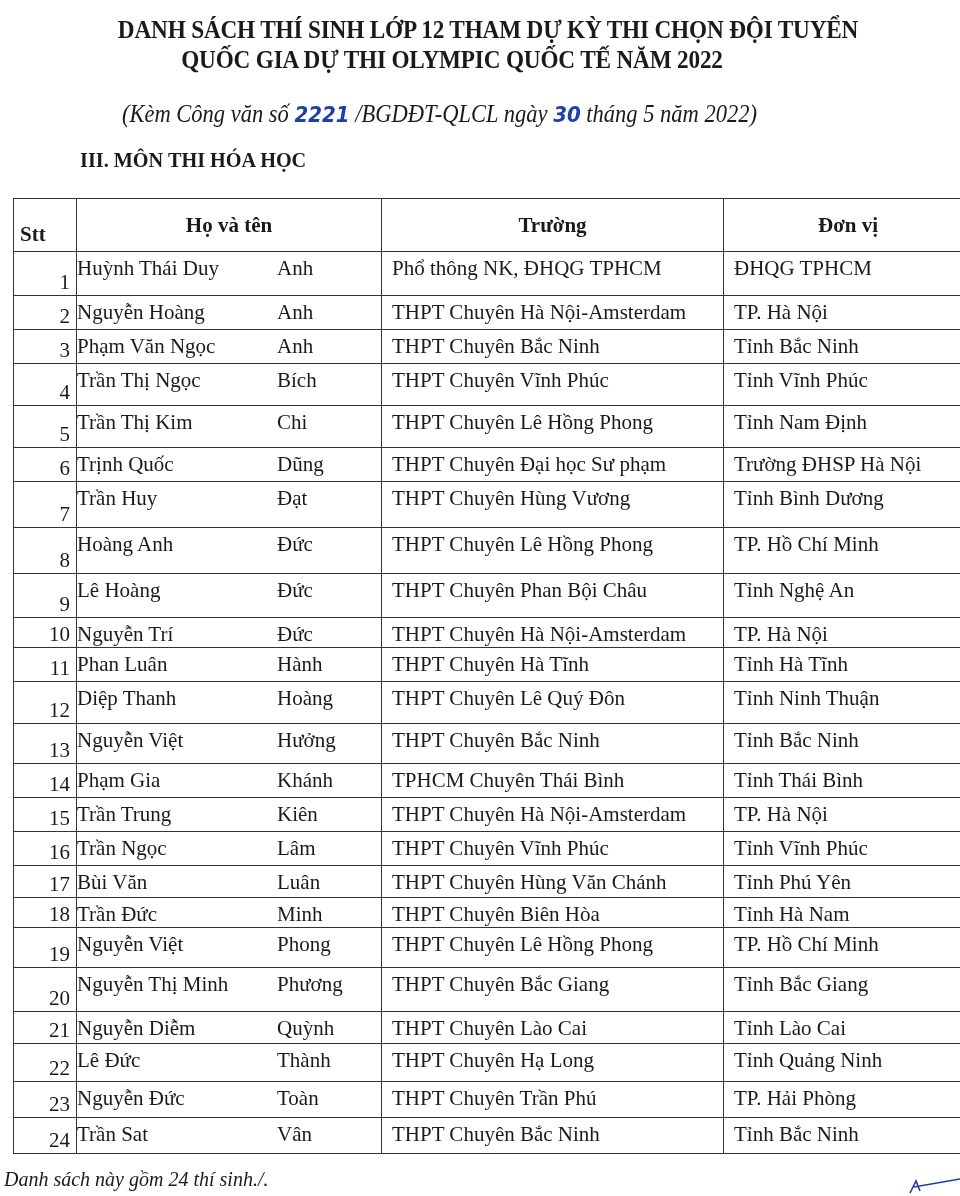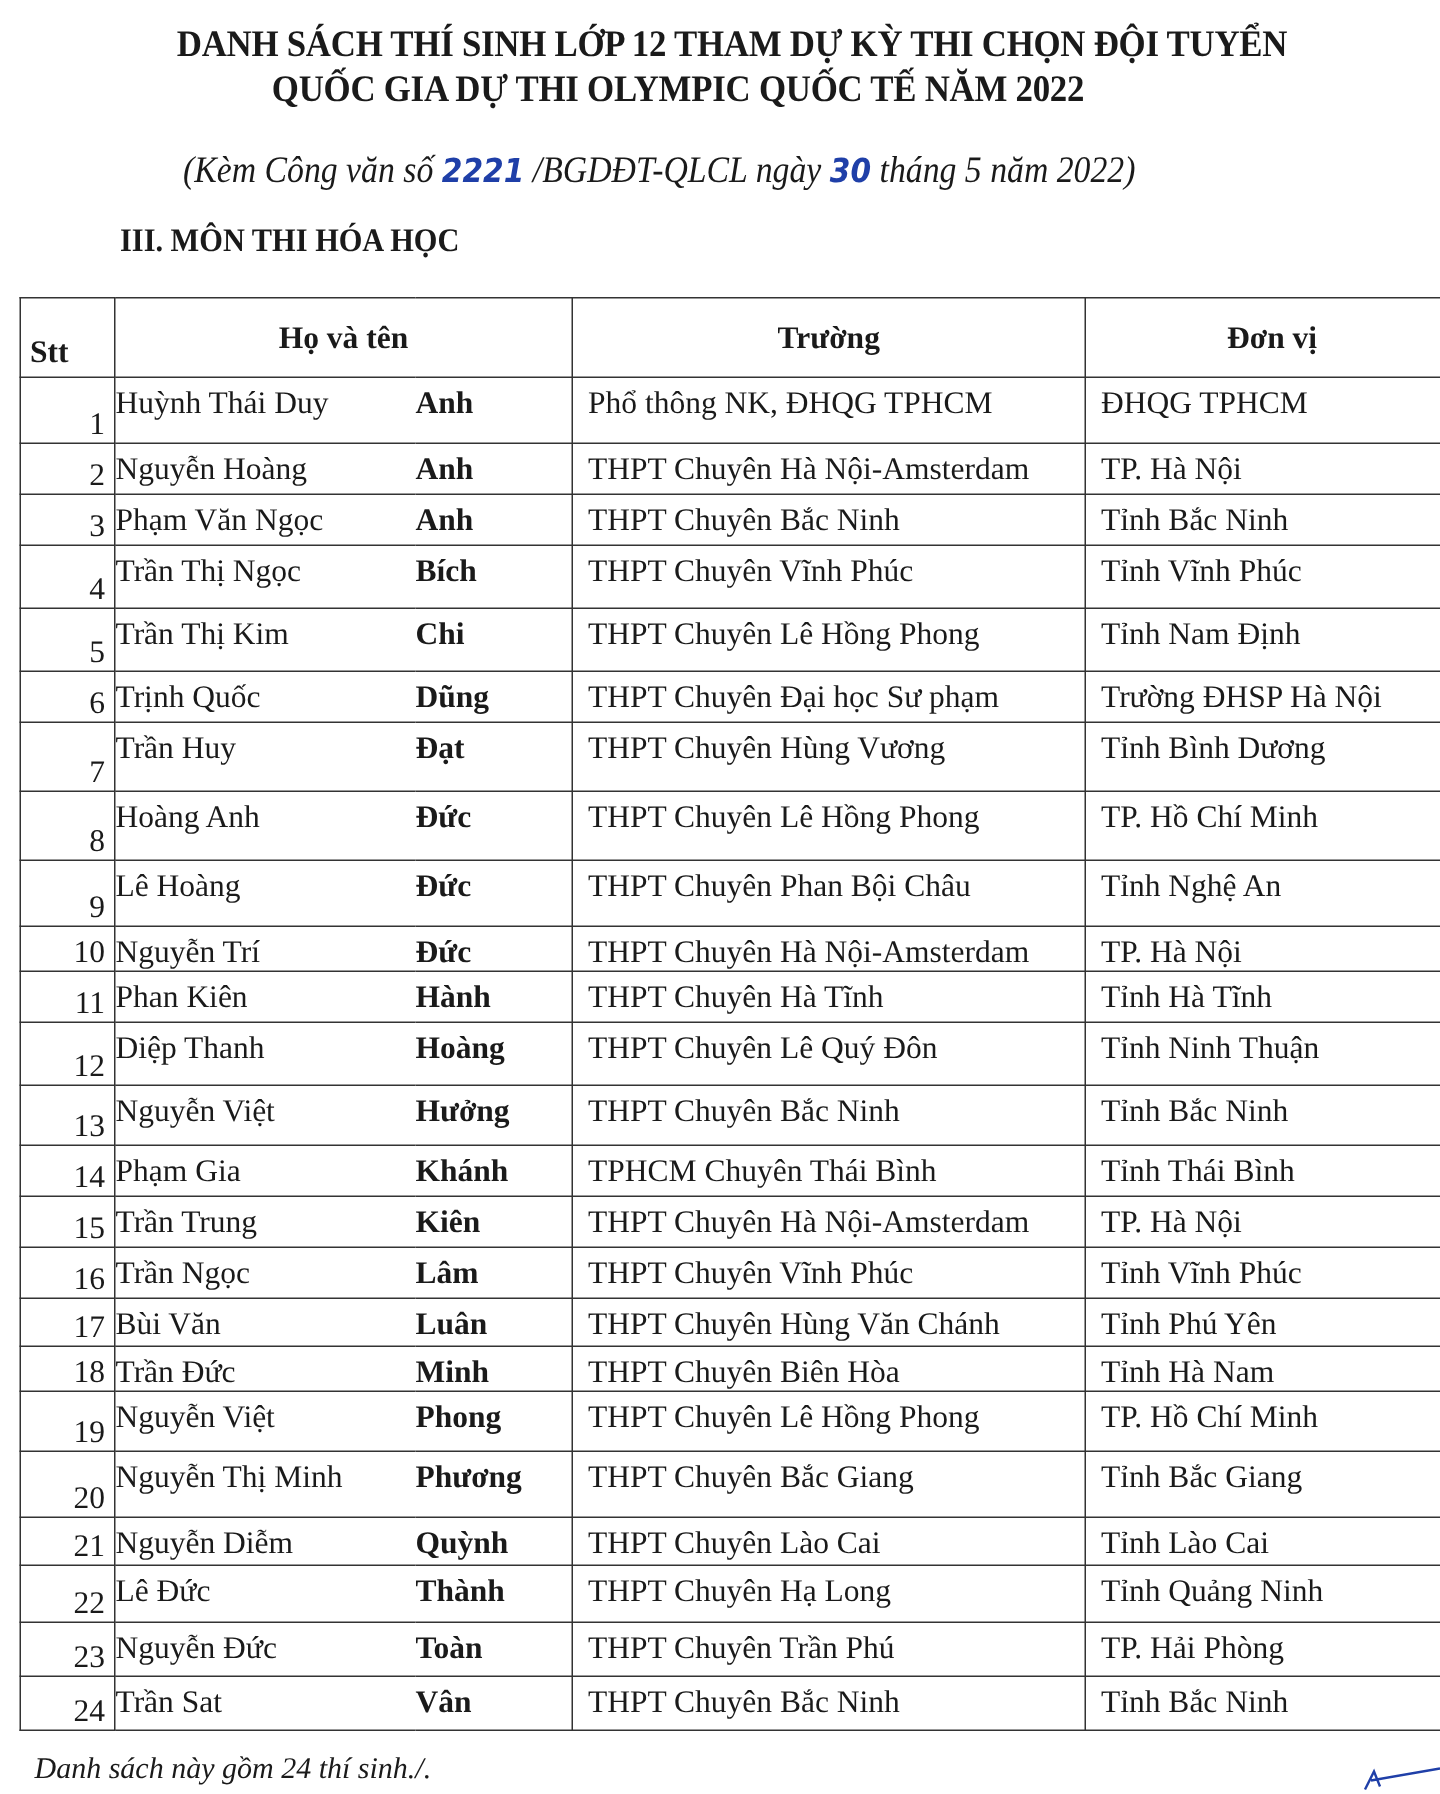--- a/index.html
+++ b/index.html
@@ -25,27 +25,27 @@
   }
   table {
     position: absolute; top: 198px; left: 13px; width: 960px;
     border-collapse: collapse; font-size: 21px;
   }
   td, th { border: 1.4px solid #333; padding: 0; vertical-align: bottom; }
   th { font-weight: bold; font-size: 21px; height: 48px; vertical-align: middle; }
   th.stt { text-align: left; padding-left: 6px; vertical-align: bottom; padding-bottom: 4px; }
   .c-stt { width: 50px; text-align: right; padding-right: 6px; margin-top: 36px; }
   .c-name { width: 200px; white-space: nowrap; }
-  .c-given { width: 104px; white-space: nowrap; border-left: none; font-weight: bold; }
+  .c-given { width: 104px; white-space: nowrap; border-left: none; }
   .c-name { border-right: none; }
   .c-school { width: 331px; padding-left: 10px; white-space: nowrap; }
   .c-unit { padding-left: 10px; white-space: nowrap; }
   td.c-name, td.c-given, td.c-school, td.c-unit { vertical-align: top; padding-top: 4px; }
   .footer {
-    position: absolute; top: 1168px; left: 23px; font-style: italic; font-size: 20px; white-space: nowrap;
+    position: absolute; top: 1168px; left: 4px; font-style: italic; font-size: 20px; white-space: nowrap;
   }
   .signature {
     position: absolute; top: 1175px; left: 900px; width: 60px; height: 20px;
   }
 </style>
 </head>
 <body>
 
 <div class="title t1">DANH SÁCH THÍ SINH LỚP 12 THAM DỰ KỲ THI CHỌN ĐỘI TUYỂN</div>
 <div class="title t2">QUỐC GIA DỰ THI OLYMPIC QUỐC TẾ NĂM 2022</div>
@@ -131,21 +131,21 @@
       </tr>
       <tr style="height: 30px;">
         <td class="c-stt">10</td>
         <td class="c-name">Nguyễn Trí</td>
         <td class="c-given">Đức</td>
         <td class="c-school">THPT Chuyên Hà Nội-Amsterdam</td>
         <td class="c-unit">TP. Hà Nội</td>
       </tr>
       <tr style="height: 34px;">
         <td class="c-stt">11</td>
-        <td class="c-name">Phan Kiên</td>
+        <td class="c-name">Phan Luân</td>
         <td class="c-given">Hành</td>
         <td class="c-school">THPT Chuyên Hà Tĩnh</td>
         <td class="c-unit">Tỉnh Hà Tĩnh</td>
       </tr>
       <tr style="height: 42px;">
         <td class="c-stt">12</td>
         <td class="c-name">Diệp Thanh</td>
         <td class="c-given">Hoàng</td>
         <td class="c-school">THPT Chuyên Lê Quý Đôn</td>
         <td class="c-unit">Tỉnh Ninh Thuận</td>

